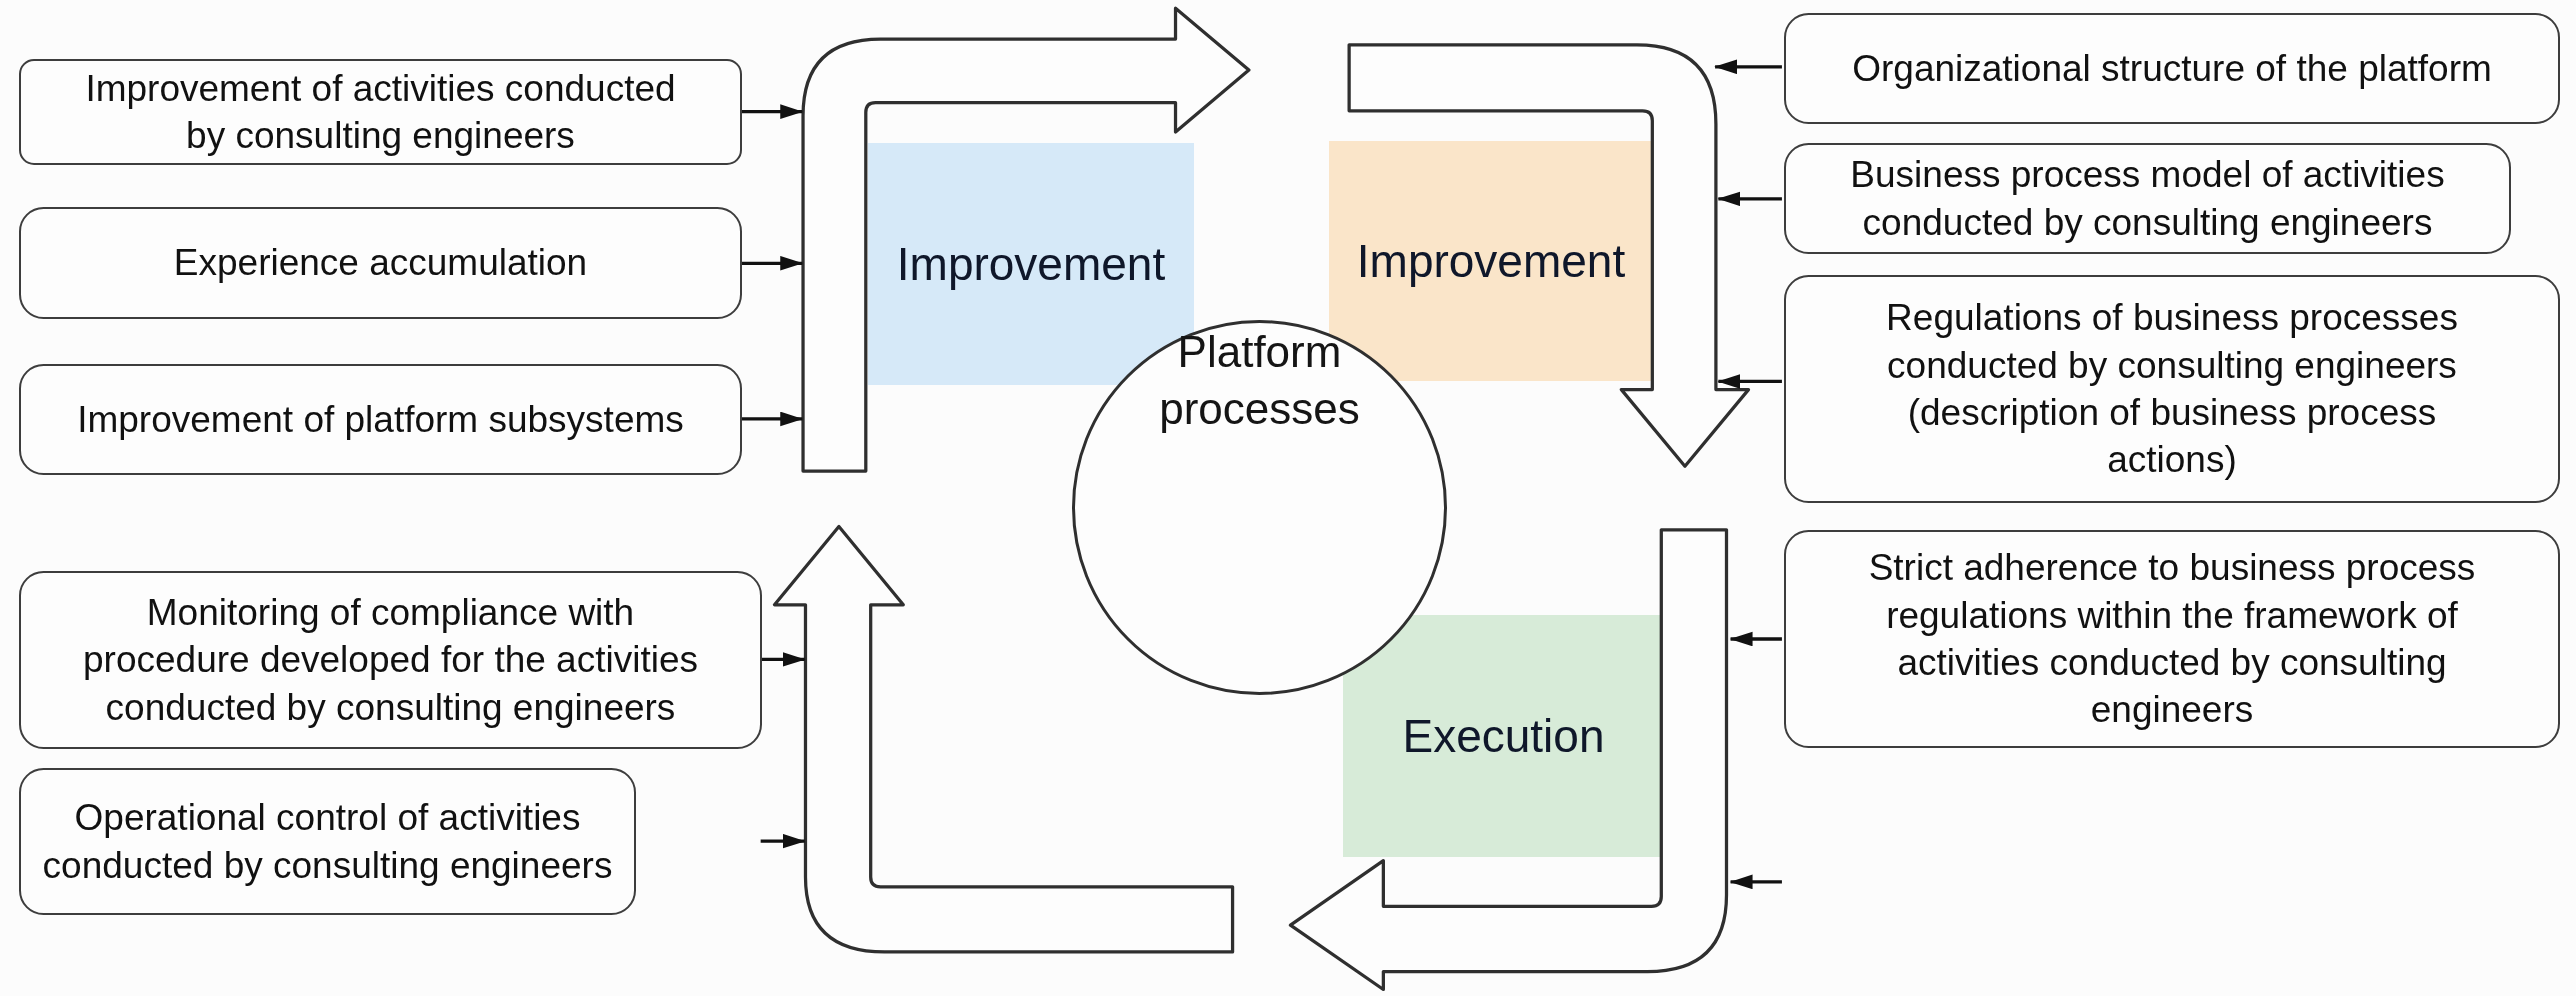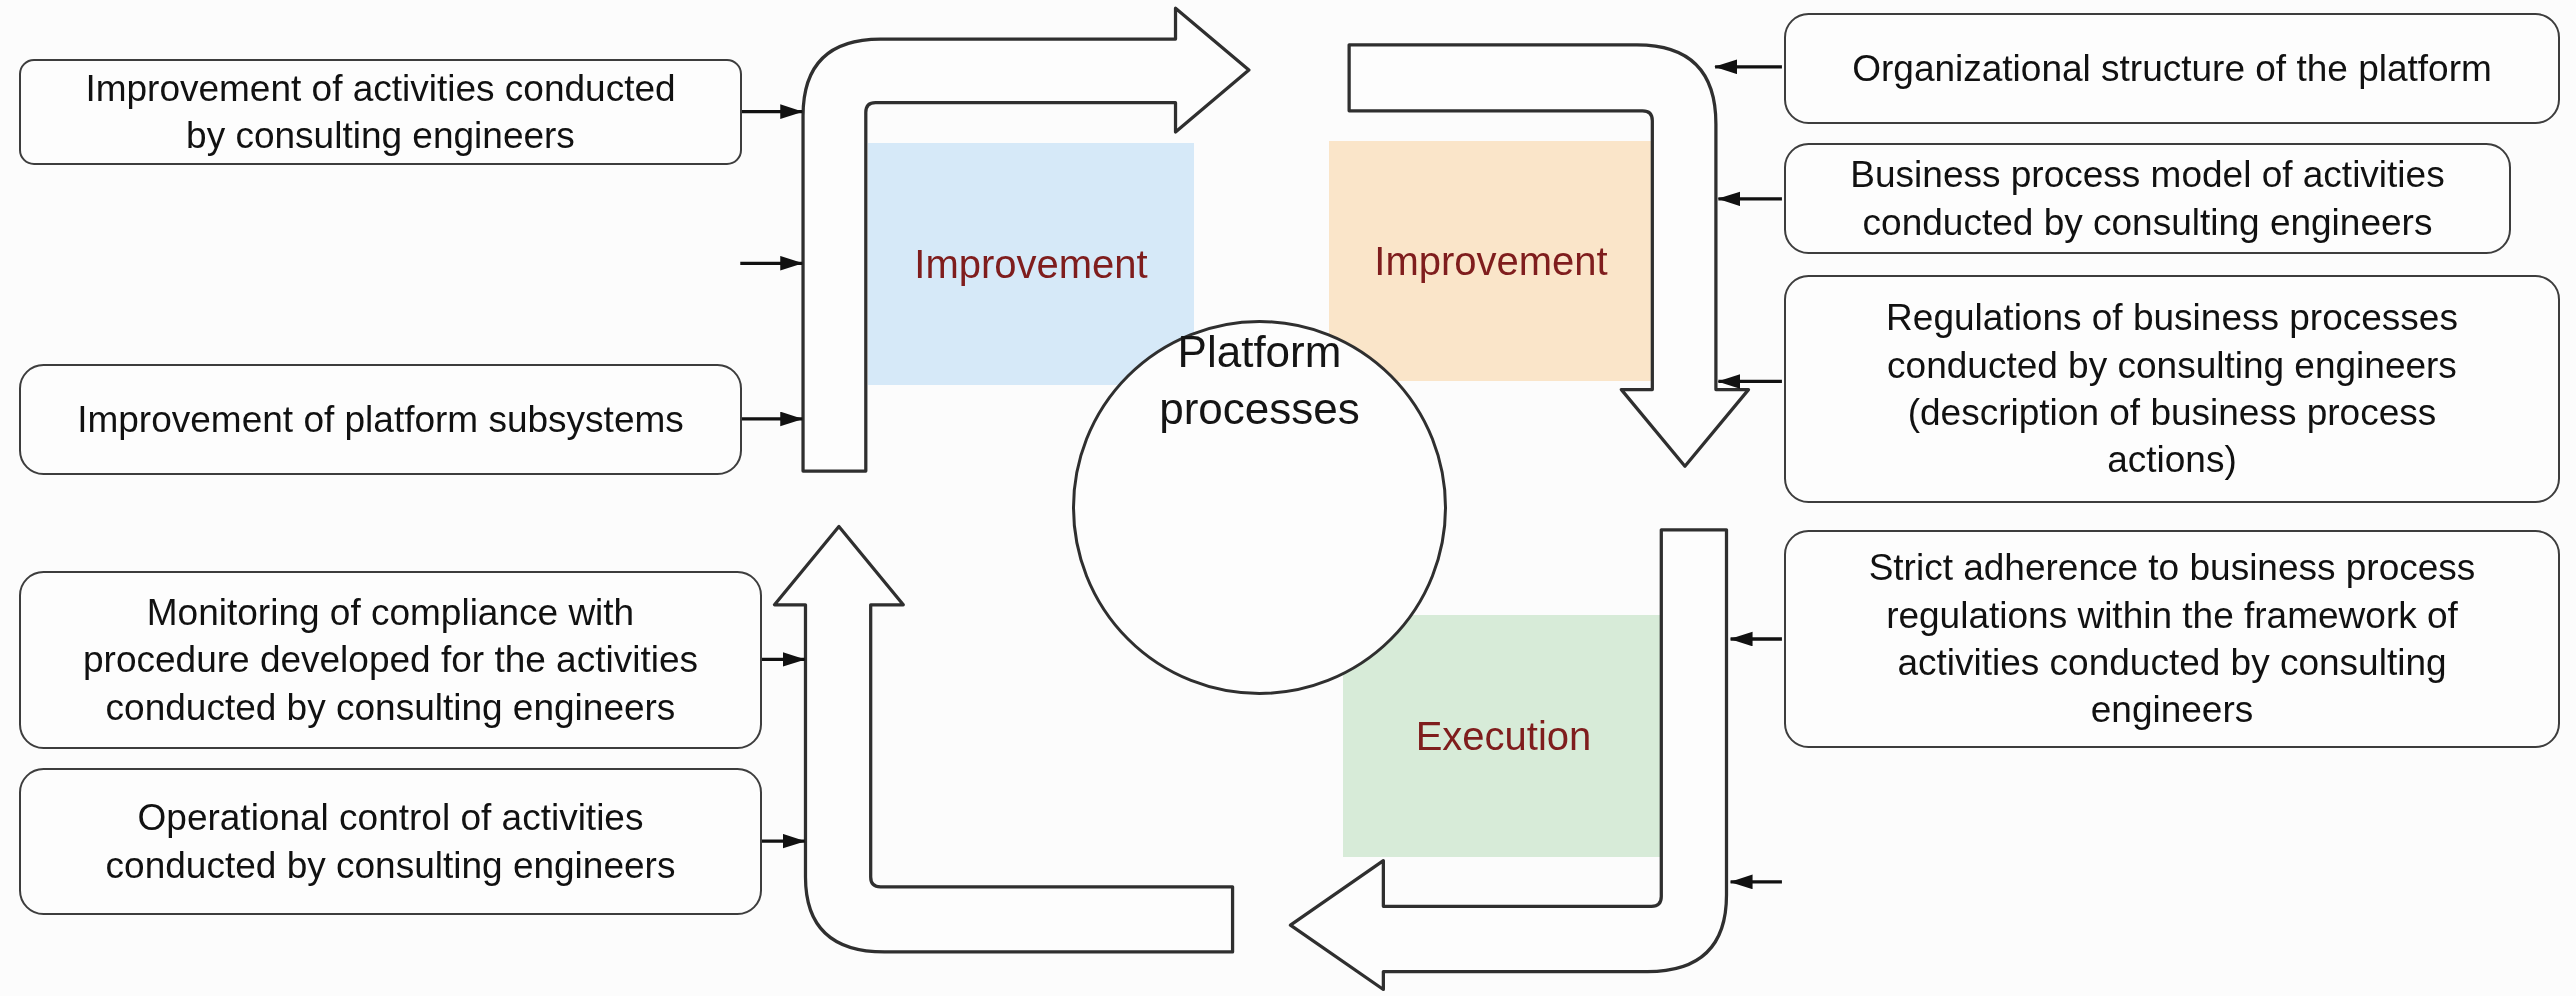--- a/index.html
+++ b/index.html
@@ -13,21 +13,21 @@
     overflow: hidden;
   }
   .layer { position: absolute; left: 0; top: 0; width: 2576px; height: 996px; }
   .quadrant {
     position: absolute;
     display: flex;
     align-items: center;
     justify-content: center;
     z-index: 1;
   }
-  .quadrant span { font-size: 40px; color: #7f1d1d; }
+  .quadrant span { font-size: 46px; color: #0f172a; }
   .q-tl { left: 868px; top: 143px; width: 326px; height: 242px; background: #d6e9f8; }
   .q-tr { left: 1329px; top: 141px; width: 324px; height: 240px; background: #fae5c9; }
   .q-bl { left: 874px; top: 615px; width: 323px; height: 242px; background: #ebdcee; }
   .q-br { left: 1343px; top: 615px; width: 321px; height: 242px; background: #d7ebd8; }
   svg.arrows { position: absolute; left: 0; top: 0; z-index: 2; }
   .circle {
     position: absolute;
     left: 1072px; top: 320px;
     width: 375px; height: 375px;
     border-radius: 50%;
@@ -55,21 +55,21 @@
     white-space: pre-line;
     color: #111;
     padding: 0 6.5px;
     box-sizing: border-box;
     z-index: 4;
   }
   .b-l1 { left: 19px;   top: 59px;  width: 723px; height: 106px; border-radius: 15px; }
   .b-l2 { left: 19px;   top: 207px; width: 723px; height: 112px; }
   .b-l3 { left: 19px;   top: 364px; width: 723px; height: 111px; }
   .b-l4 { left: 19px;   top: 571px; width: 743px; height: 178px; }
-  .b-l5 { left: 19px;   top: 768px; width: 743px; height: 147px; }
+  .b-l5 { left: 19px;   top: 768px; width: 617px; height: 147px; }
   .b-r1 { left: 1784px; top: 13px;  width: 776px; height: 111px; }
   .b-r2 { left: 1784px; top: 143px; width: 727px; height: 111px; }
   .b-r3 { left: 1784px; top: 275px; width: 776px; height: 228px; }
   .b-r4 { left: 1784px; top: 530px; width: 776px; height: 218px; }
   .b-r5 { left: 1784px; top: 770px; width: 776px; height: 225px; }
 </style>
 </head>
 <body>
 
 <div class="stage">
@@ -114,20 +114,23 @@
 
   <div class="circle">
     <span>Platform
 processes</span>
   </div>
 
   <div class="dbox b-l1">
     <span>Improvement of activities conducted
 by consulting engineers</span>
   </div>
+  <div class="dbox b-l2">
+    <span>Experience accumulation</span>
+  </div>
   <div class="dbox b-l3">
     <span>Improvement of platform subsystems</span>
   </div>
   <div class="dbox b-l4">
     <span>Monitoring of compliance with
 procedure developed for the activities
 conducted by consulting engineers</span>
   </div>
   <div class="dbox b-l5">
     <span>Operational control of activities

